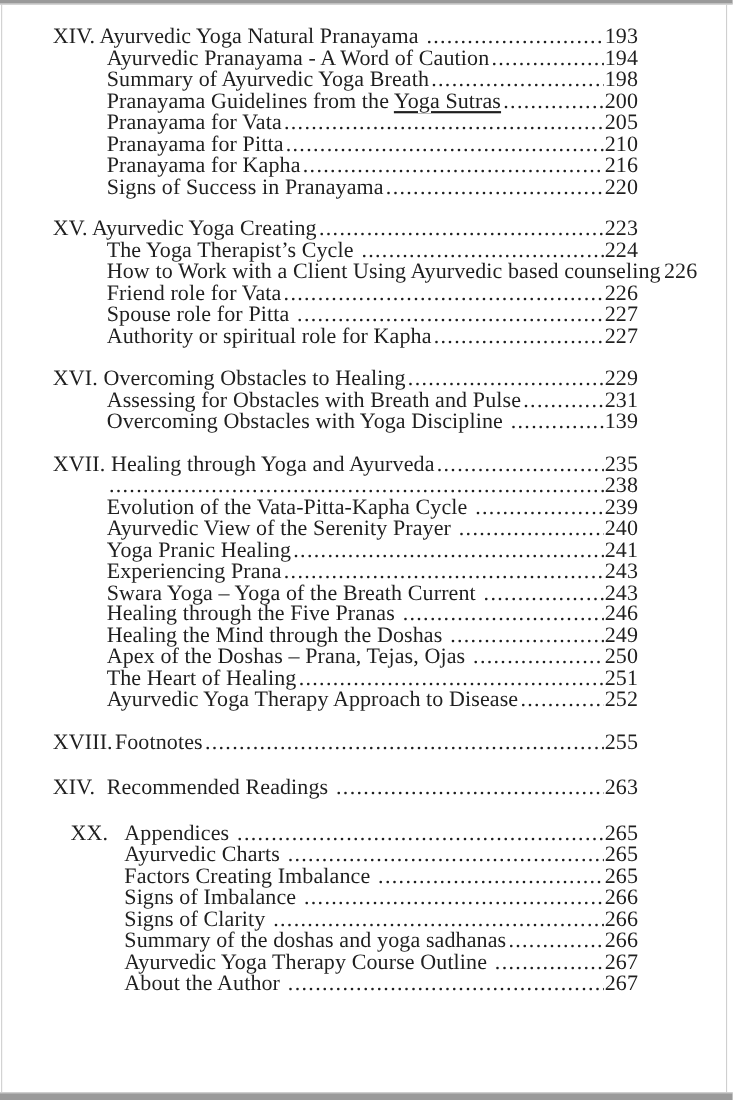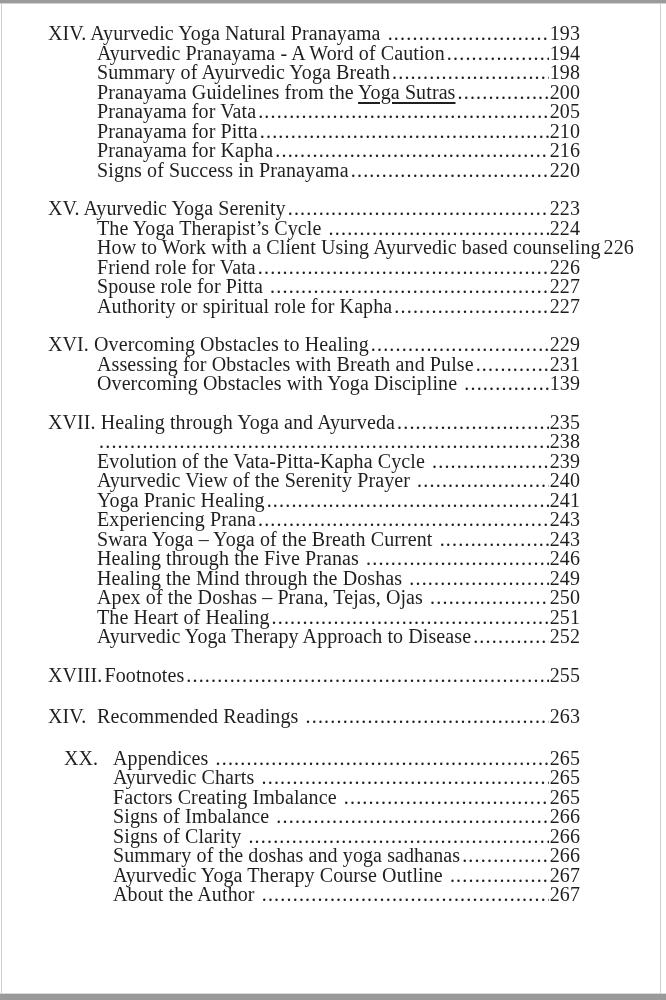--- a/index.html
+++ b/index.html
@@ -105,21 +105,21 @@
           <span class="pg">216</span>
         </div>
         <div class="row sub">
           <span class="title"><span>Signs of Success in Pranayama</span></span>
           <span class="dots"></span>
           <span class="pg">220</span>
         </div>
       </div>
       <div class="block section">
         <div class="row chapter">
-          <span class="title"><span>XV. Ayurvedic Yoga Serenity</span></span>
+          <span class="title"><span>XV. Ayurvedic Yoga Creating</span></span>
           <span class="dots"></span>
           <span class="pg">223</span>
         </div>
         <div class="row sub">
           <span class="title"><span>The Yoga Therapist’s Cycle </span></span>
           <span class="dots"></span>
           <span class="pg">224</span>
         </div>
         <div class="row sub">
           <span class="title"><span>How to Work with a Client Using Ayurvedic based counseling</span></span>

